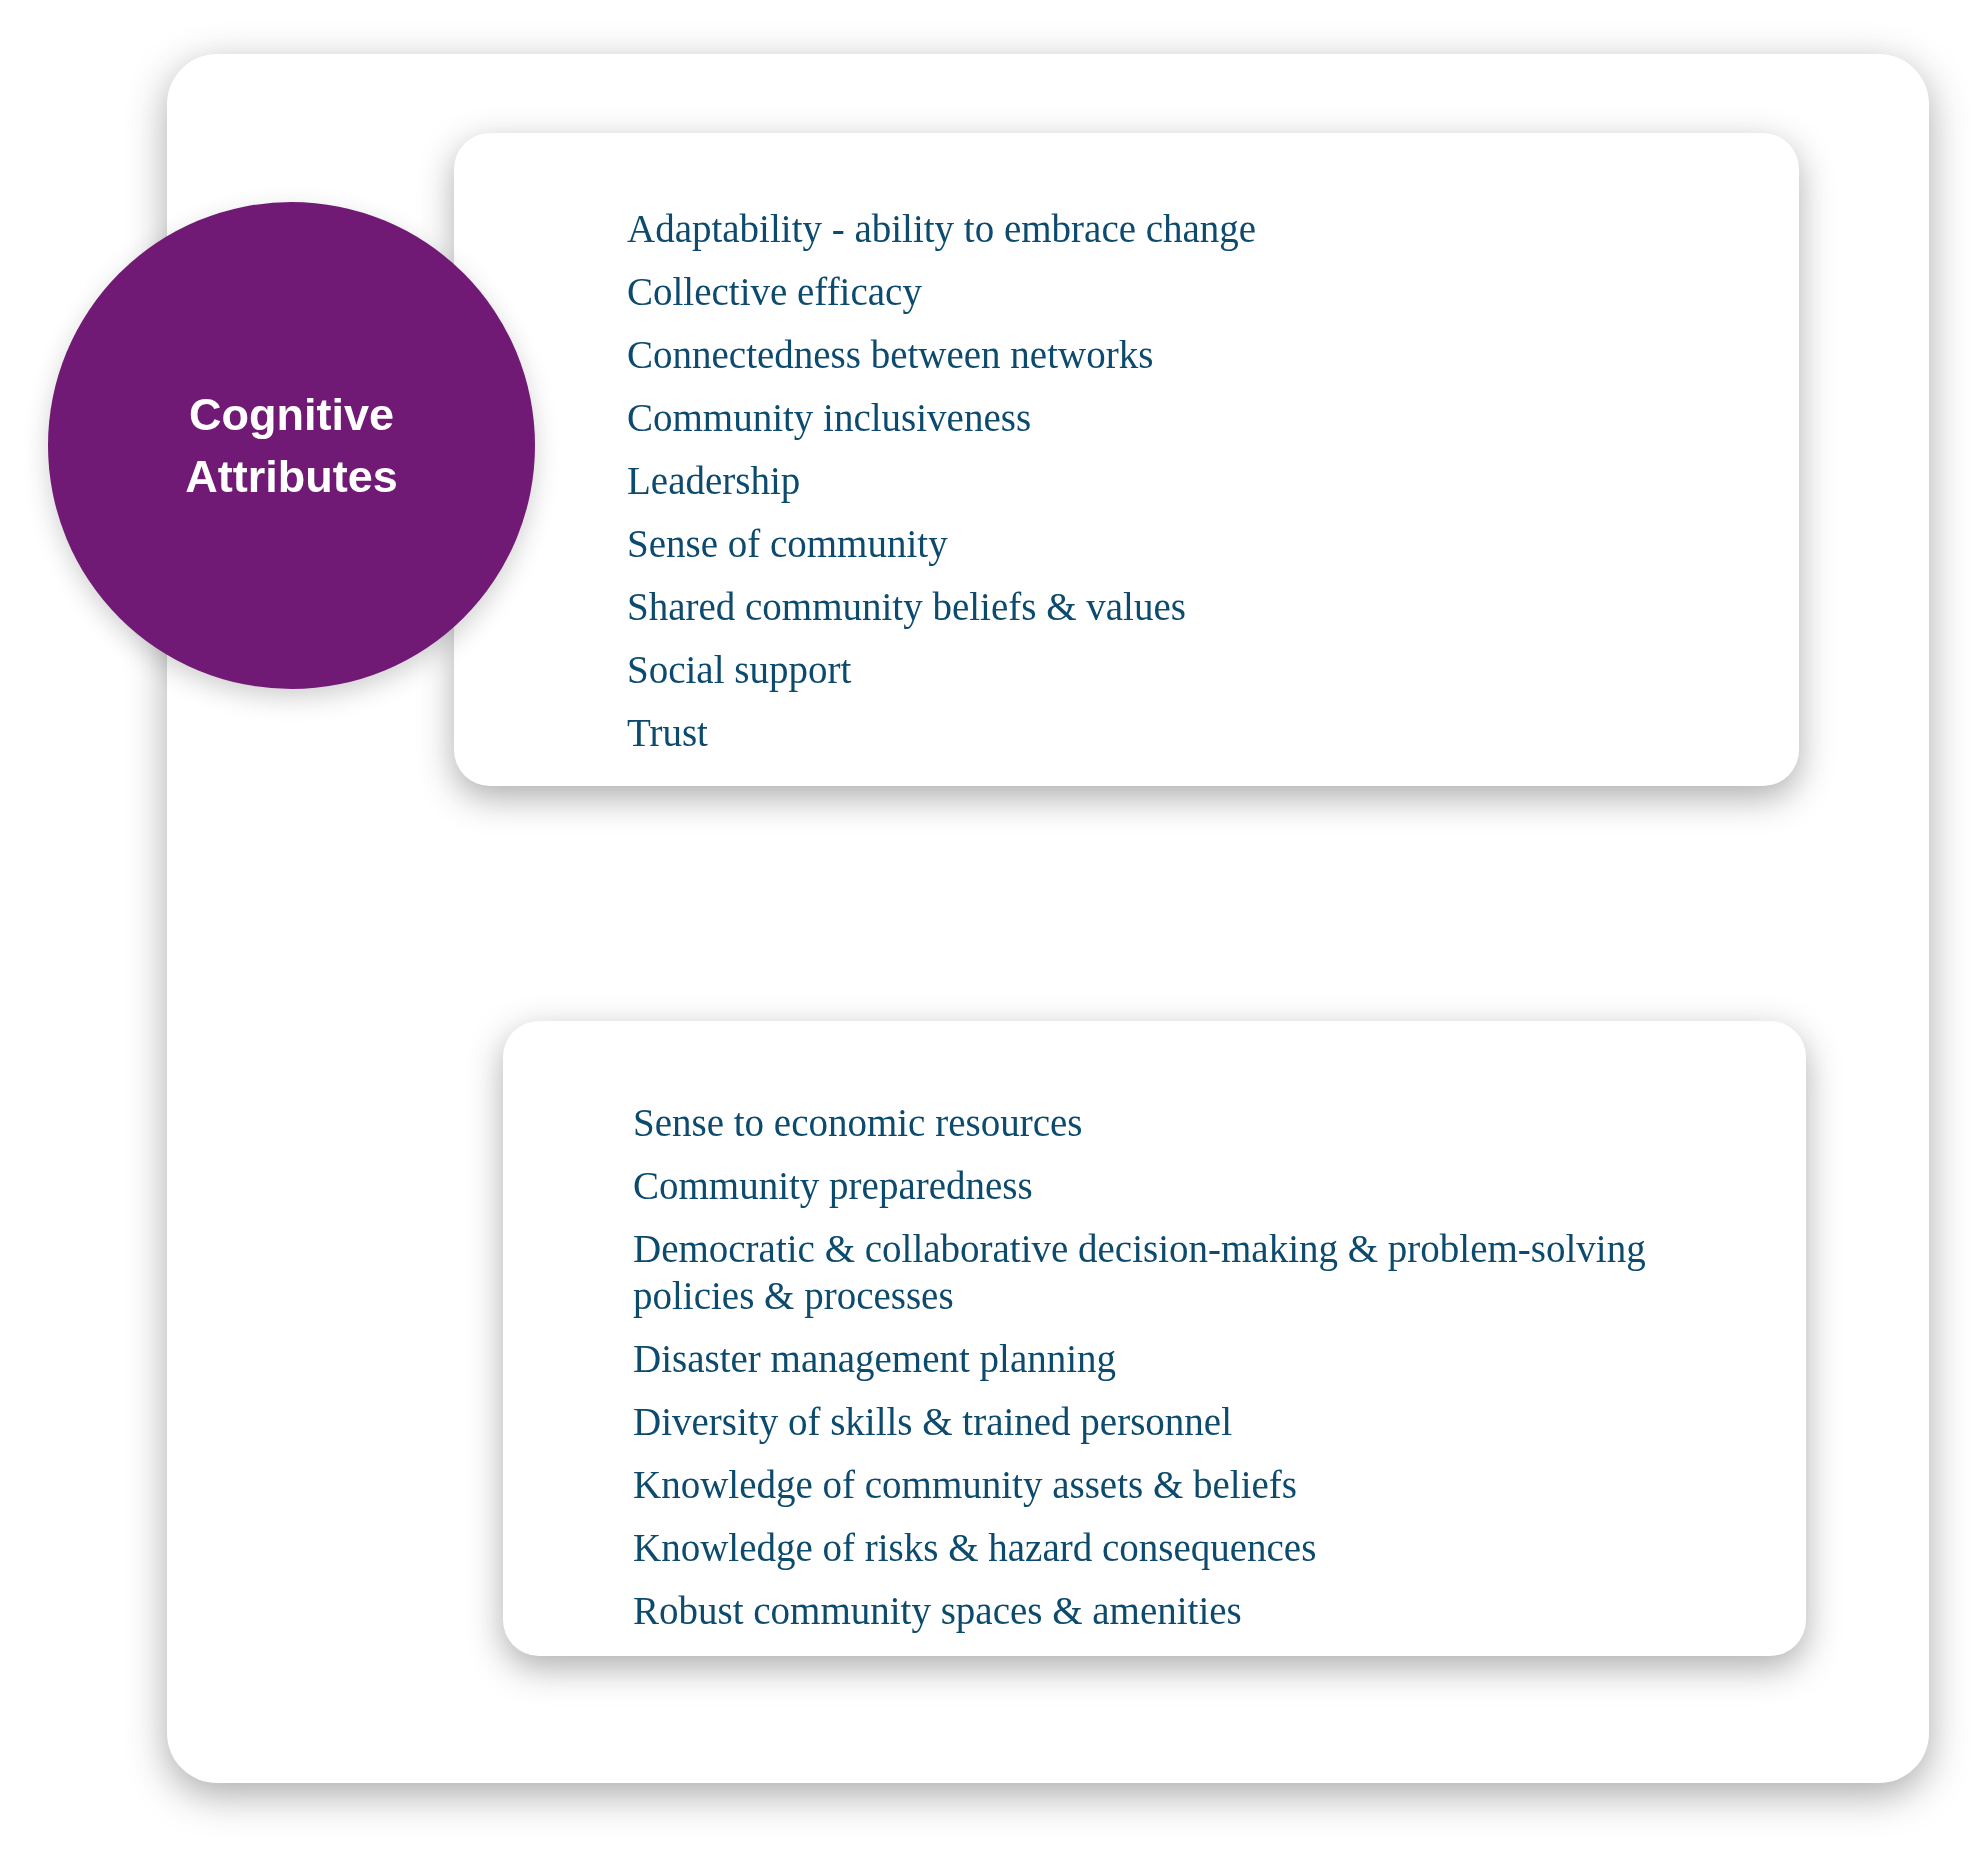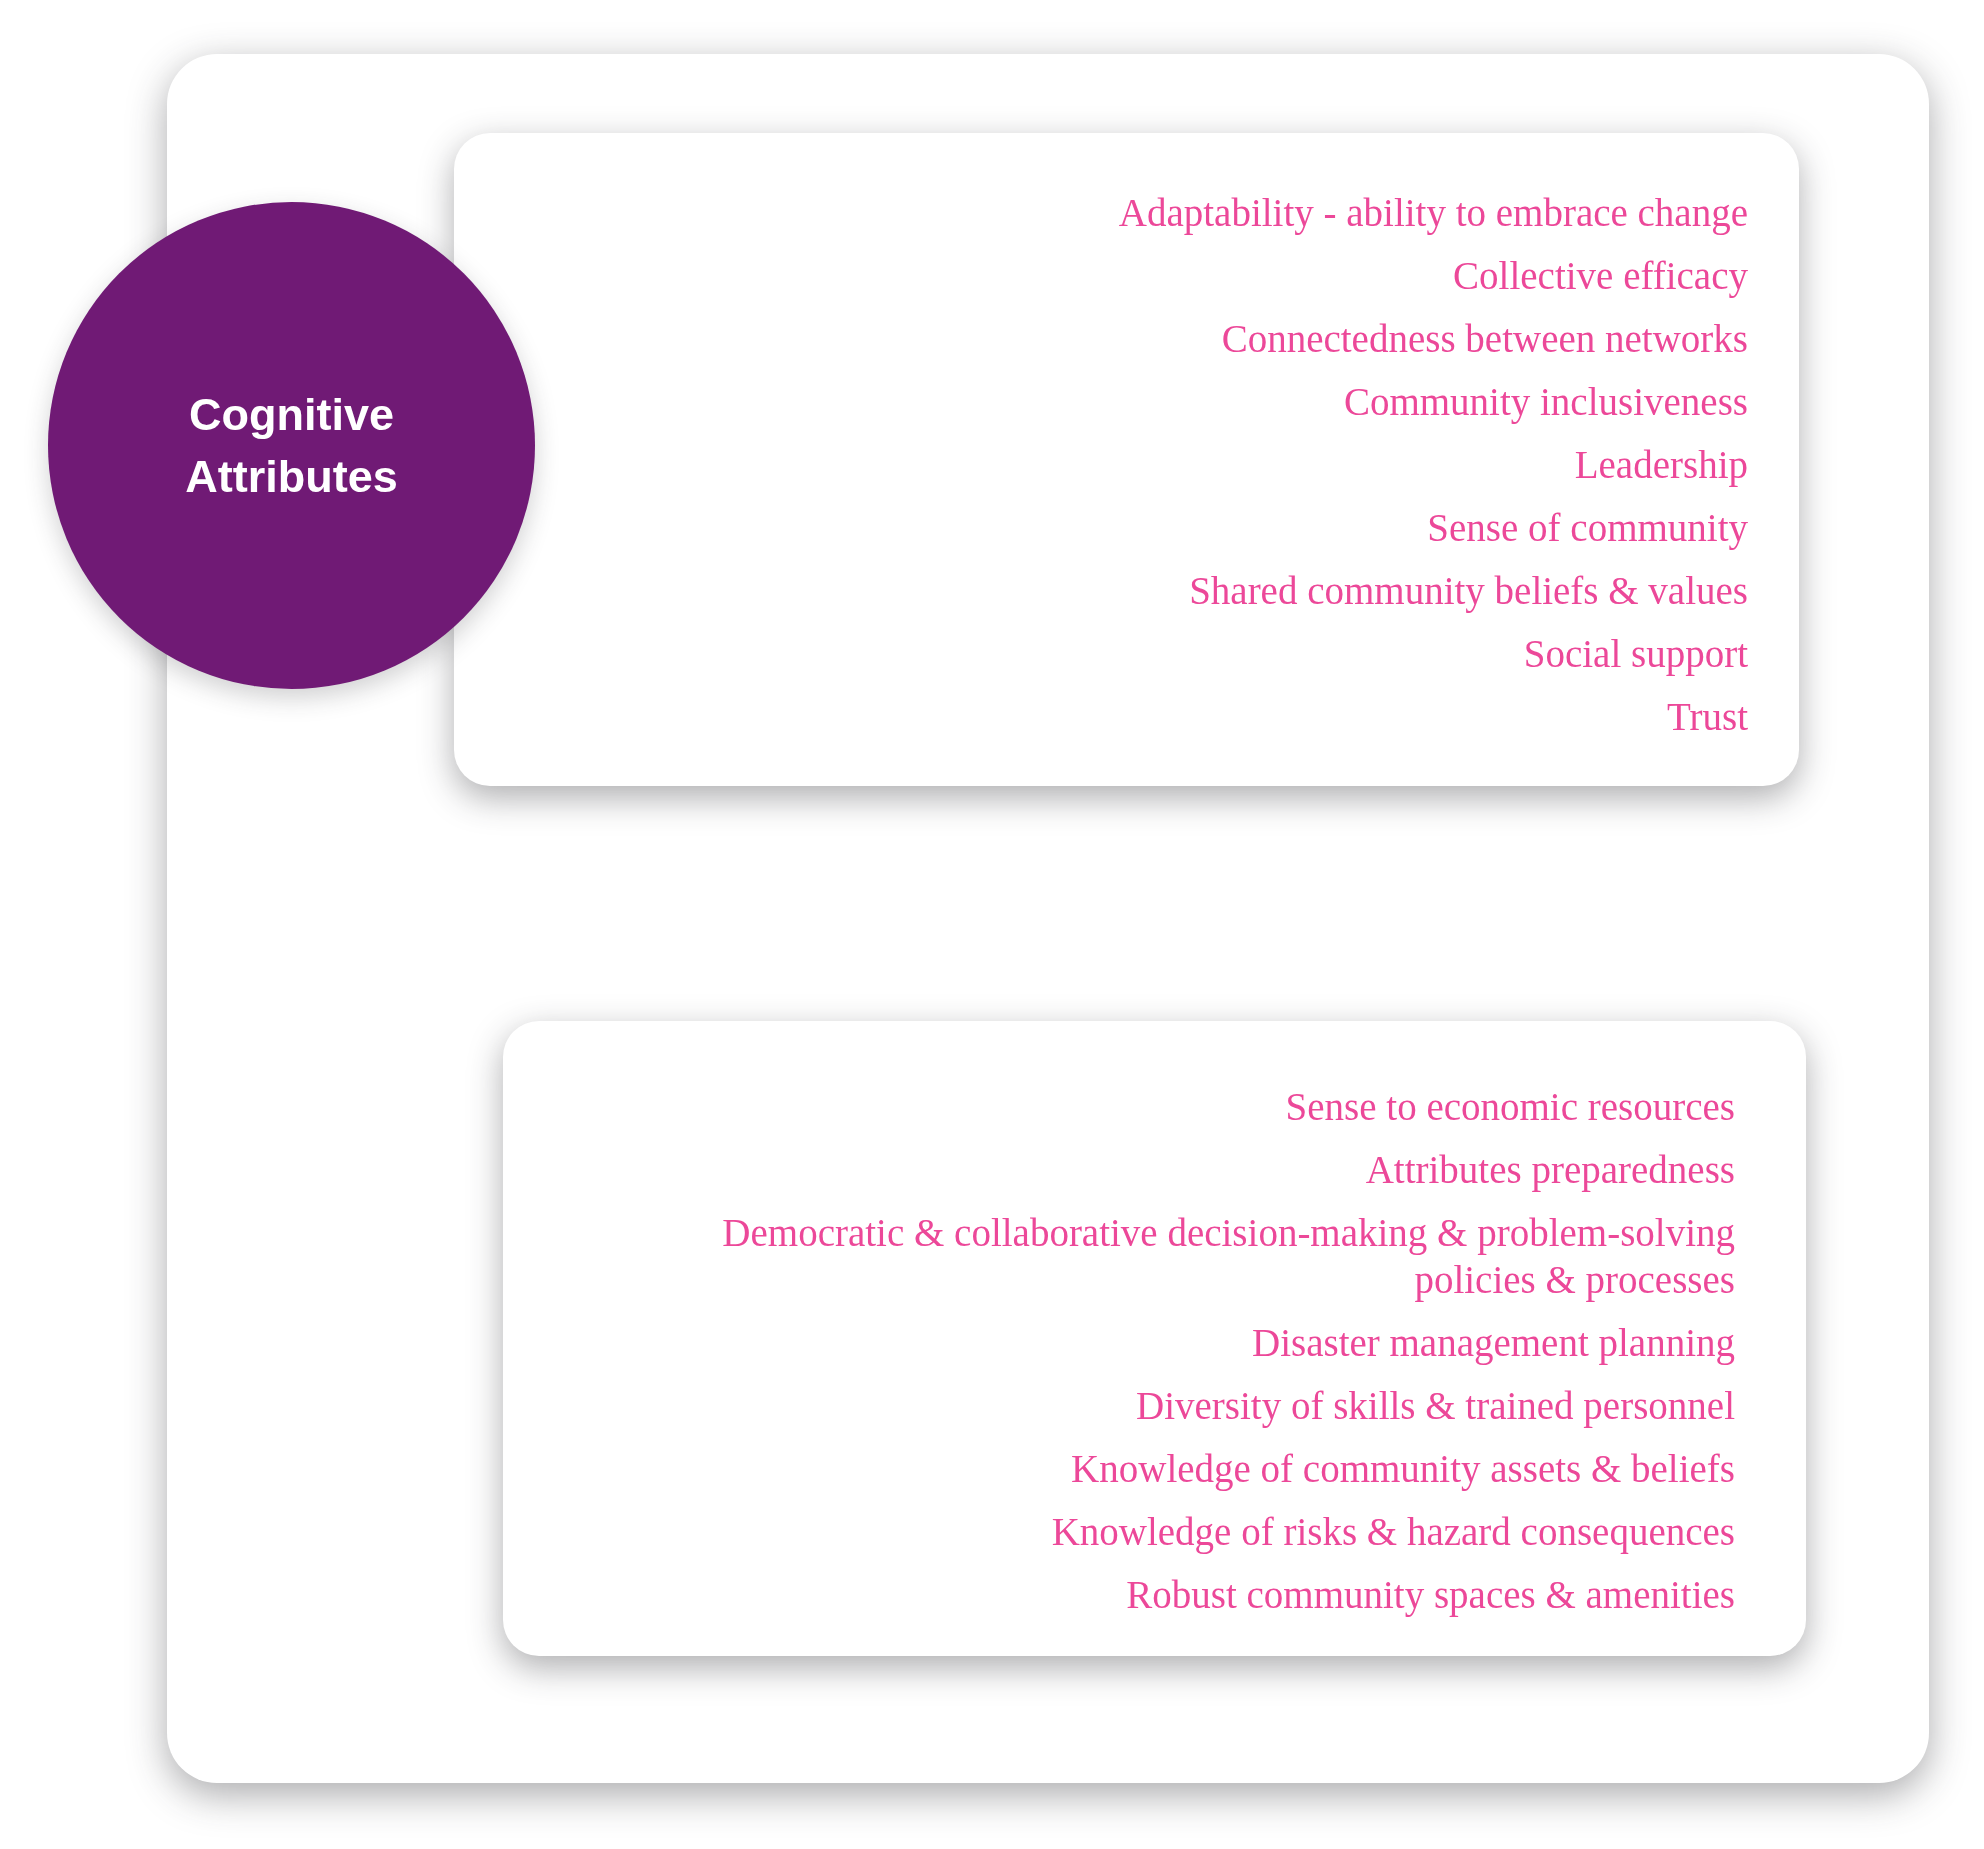--- a/index.html
+++ b/index.html
@@ -38,27 +38,26 @@
     height: 653px;
   }
   .card.structural-card {
     left: 503px;
     top: 1021px;
     width: 1303px;
     height: 635px;
   }
   .attr-list {
     position: absolute;
-    margin: 0;
+    margin: 16px;
     padding: 0;
     list-style: none;
-    color: #ec4899;
+    color: #0c4a6e;
     font-size: 39px;
     line-height: 47px;
-    text-align: right;
   }
   .cognitive-card .attr-list {
     left: 157px;
     top: 56px;
     width: 1137px;
   }
   .structural-card .attr-list {
     left: 114px;
     top: 62px;
     width: 1118px;
@@ -115,21 +114,21 @@
       <li>Sense of community</li>
       <li>Shared community beliefs &amp; values</li>
       <li>Social support</li>
       <li>Trust</li>
     </ul>
   </div>
 
   <div class="card structural-card">
     <ul class="attr-list">
       <li>Sense to economic resources</li>
-      <li>Attributes preparedness</li>
+      <li>Community preparedness</li>
       <li>Democratic &amp; collaborative decision-making &amp; problem-solving policies &amp; processes</li>
       <li>Disaster management planning</li>
       <li>Diversity of skills &amp; trained personnel</li>
       <li>Knowledge of community assets &amp; beliefs</li>
       <li>Knowledge of risks &amp; hazard consequences</li>
       <li>Robust community spaces &amp; amenities</li>
     </ul>
   </div>
 
   <div class="circle green-circle">

